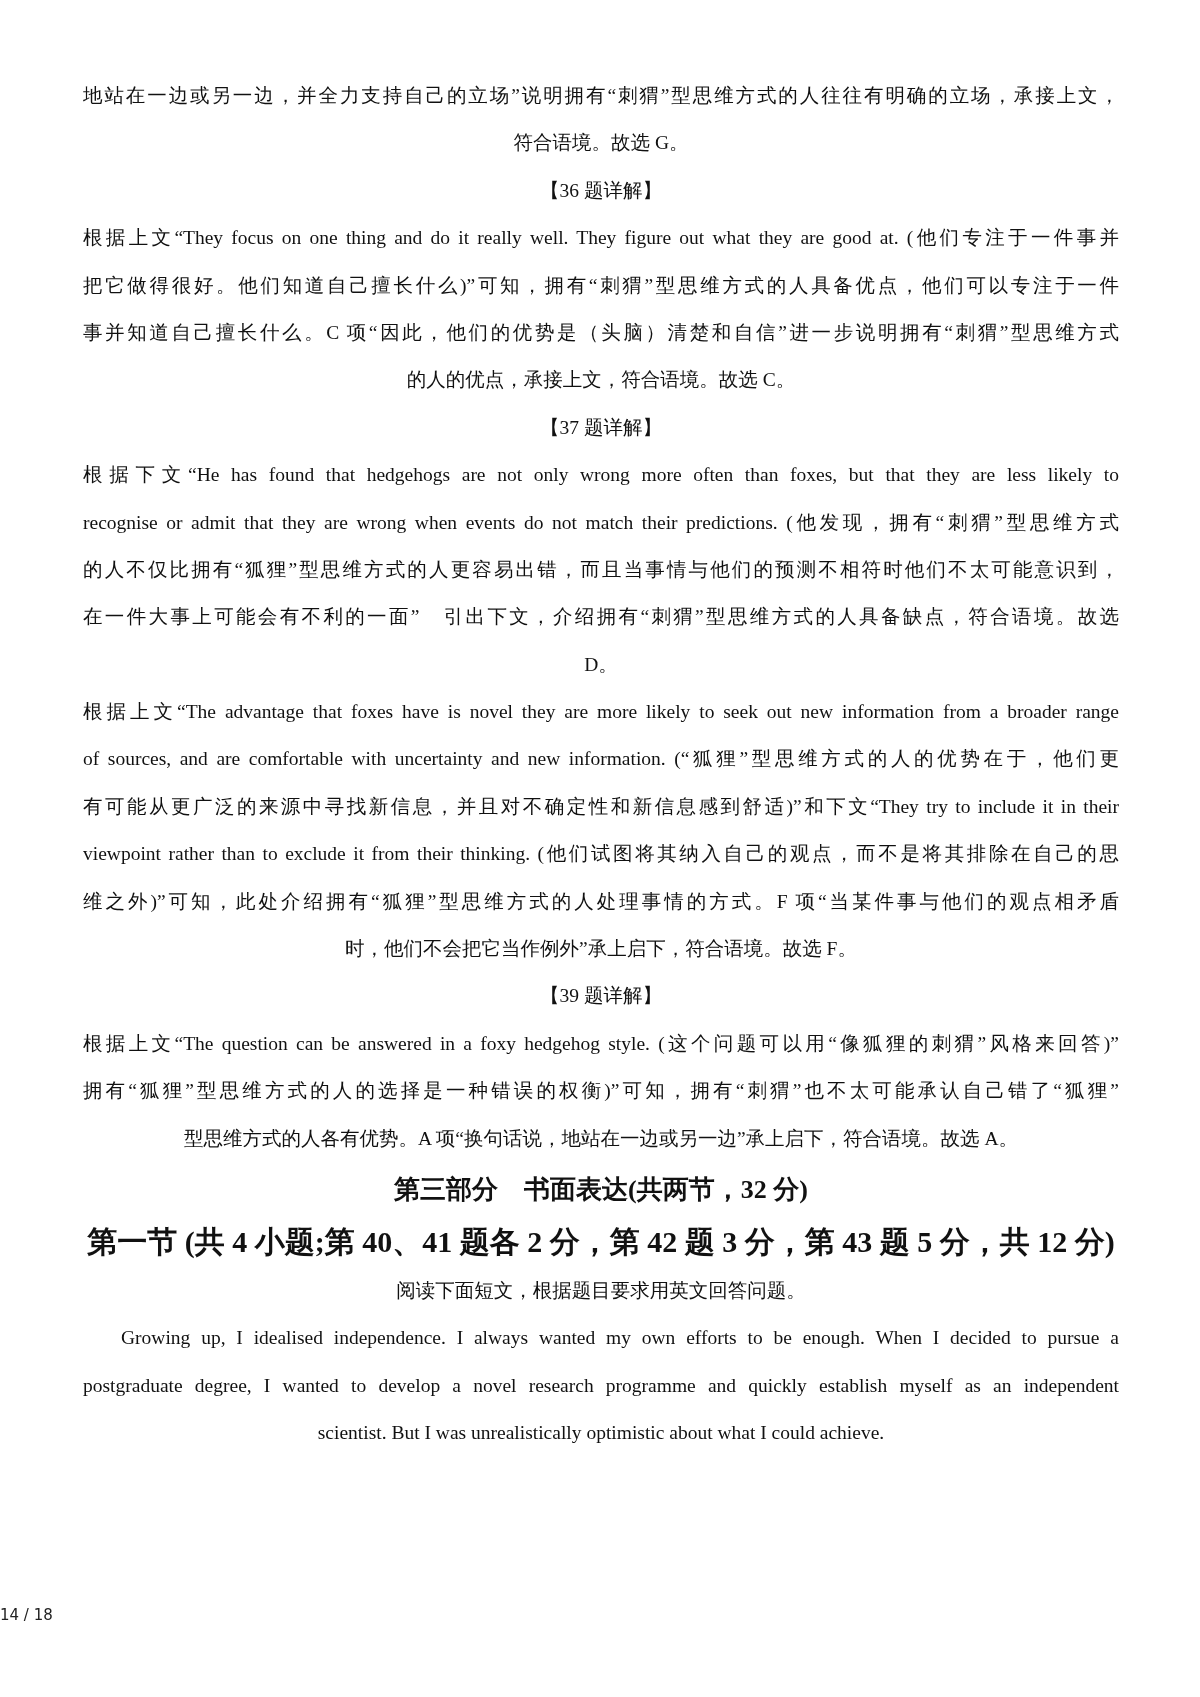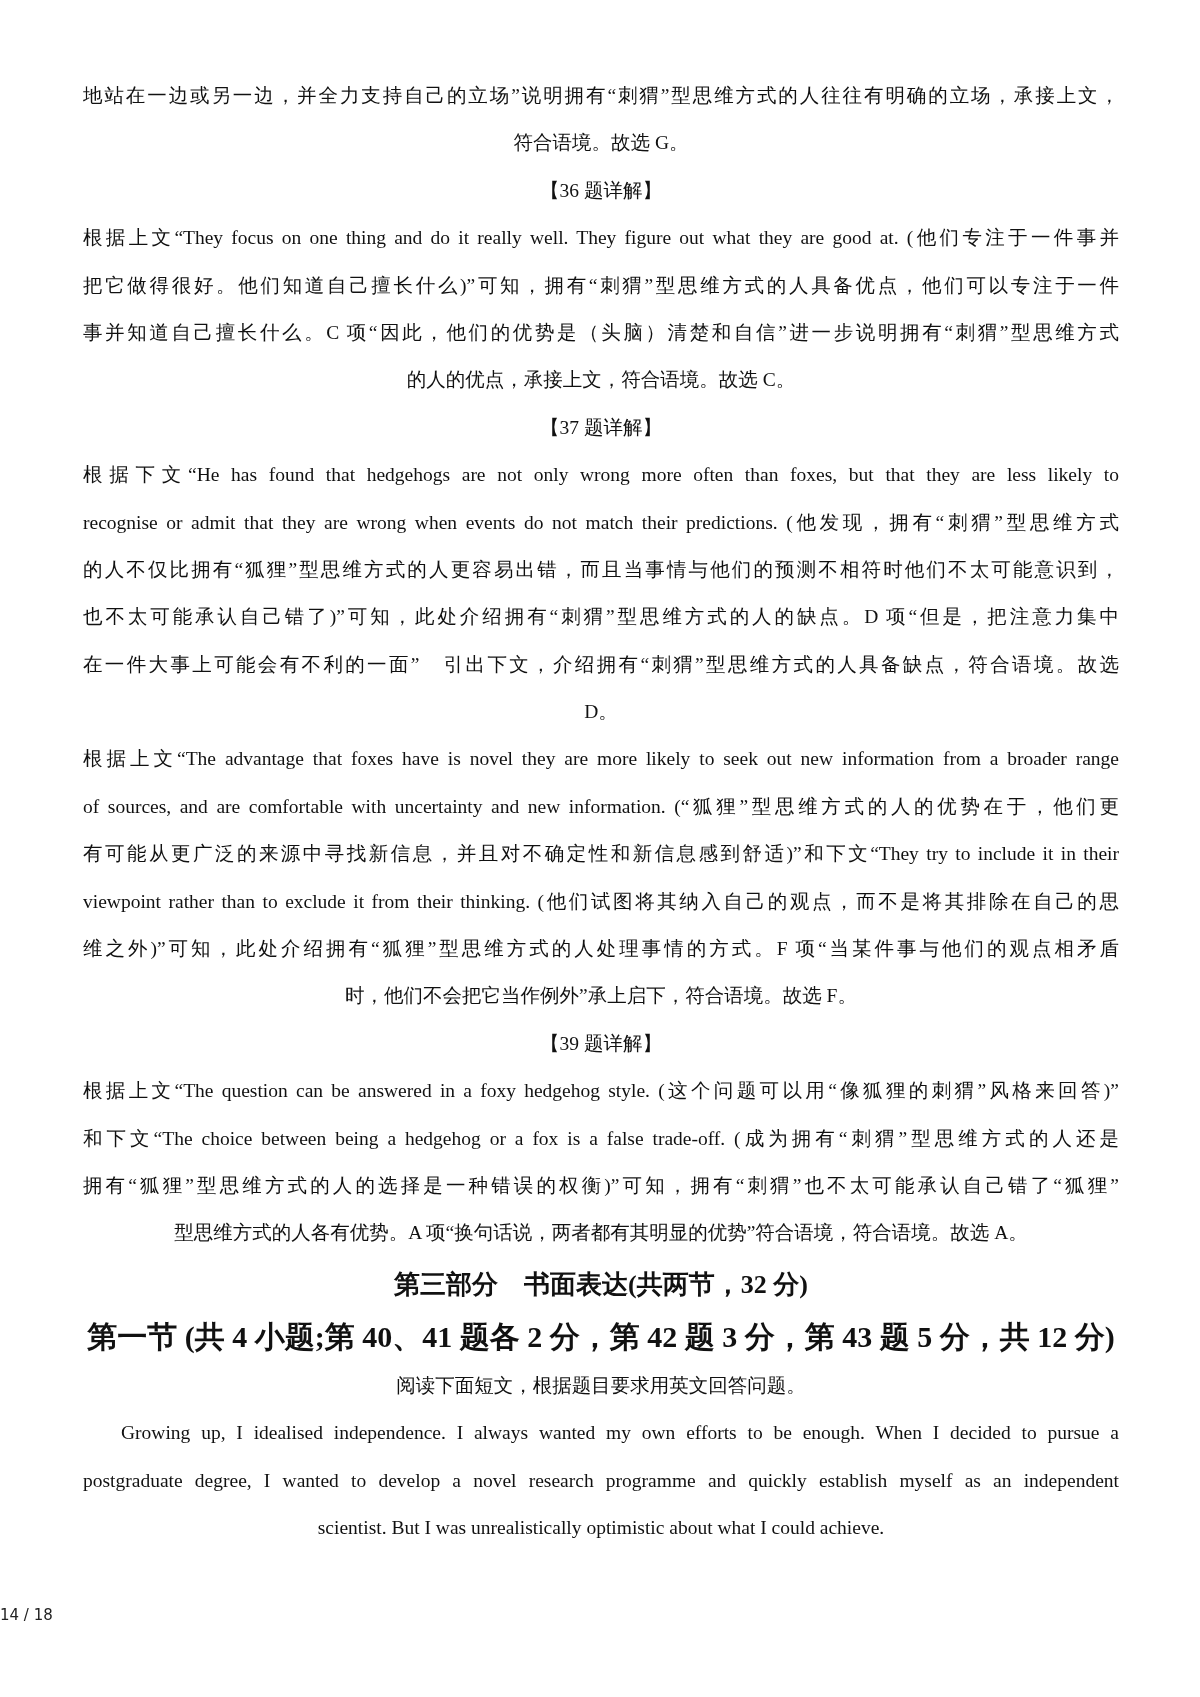--- a/index.html
+++ b/index.html
@@ -78,40 +78,38 @@
         <div class="line just">事并知道自己擅长什么。C 项“因此，他们的优势是（头脑）清楚和自信”进一步说明拥有“刺猬”型思维方式</div>
         <div class="line last">的人的优点，承接上文，符合语境。故选 C。</div>
       </div>
       <div class="block bracket">
         <div class="line last">【37 题详解】</div>
       </div>
       <div class="block body">
         <div class="line just">根据下文“He has found that hedgehogs are not only wrong more often than foxes, but that they are less likely to</div>
         <div class="line just">recognise or admit that they are wrong when events do not match their predictions. (他发现，拥有“刺猬”型思维方式</div>
         <div class="line just">的人不仅比拥有“狐狸”型思维方式的人更容易出错，而且当事情与他们的预测不相符时他们不太可能意识到，</div>
-        <div class="line just">也不太可能承认自己错了)”可知，此处介绍拥有“刺猬”型思维方式的人的缺点。D 项“但是，把注意力集中</div>
         <div class="line just">在一件大事上可能会有不利的一面”　引出下文，介绍拥有“刺猬”型思维方式的人具备缺点，符合语境。故选</div>
         <div class="line last">D。</div>
       </div>
       <div class="block body">
         <div class="line just">根据上文“The advantage that foxes have is novel they are more likely to seek out new information from a broader range</div>
         <div class="line just">of sources, and are comfortable with uncertainty and new information. (“狐狸”型思维方式的人的优势在于，他们更</div>
         <div class="line just">有可能从更广泛的来源中寻找新信息，并且对不确定性和新信息感到舒适)”和下文“They try to include it in their</div>
         <div class="line just">viewpoint rather than to exclude it from their thinking. (他们试图将其纳入自己的观点，而不是将其排除在自己的思</div>
         <div class="line just">维之外)”可知，此处介绍拥有“狐狸”型思维方式的人处理事情的方式。F 项“当某件事与他们的观点相矛盾</div>
         <div class="line last">时，他们不会把它当作例外”承上启下，符合语境。故选 F。</div>
       </div>
       <div class="block bracket">
         <div class="line last">【39 题详解】</div>
       </div>
       <div class="block body">
         <div class="line just">根据上文“The question can be answered in a foxy hedgehog style. (这个问题可以用“像狐狸的刺猬”风格来回答)”</div>
-        <div class="line just">和下文“The choice between being a hedgehog or a fox is a false trade-off. (成为拥有“刺猬”型思维方式的人还是</div>
         <div class="line just">拥有“狐狸”型思维方式的人的选择是一种错误的权衡)”可知，拥有“刺猬”也不太可能承认自己错了“狐狸”</div>
-        <div class="line last">型思维方式的人各有优势。A 项“换句话说，两者都有其明显的优势”符合语境，符合语境。故选 A。</div>
+        <div class="line last">型思维方式的人各有优势。A 项“换句话说，地站在一边或另一边”承上启下，符合语境。故选 A。</div>
       </div>
       <div class="block h1">
         <div class="line last">第三部分　书面表达(共两节，32 分)</div>
       </div>
       <div class="block h2">
         <div class="line last">第一节 (共 4 小题;第 40、41 题各 2 分，第 42 题 3 分，第 43 题 5 分，共 12  分)</div>
       </div>
       <div class="block body">
         <div class="line last">阅读下面短文，根据题目要求用英文回答问题。</div>
       </div>

